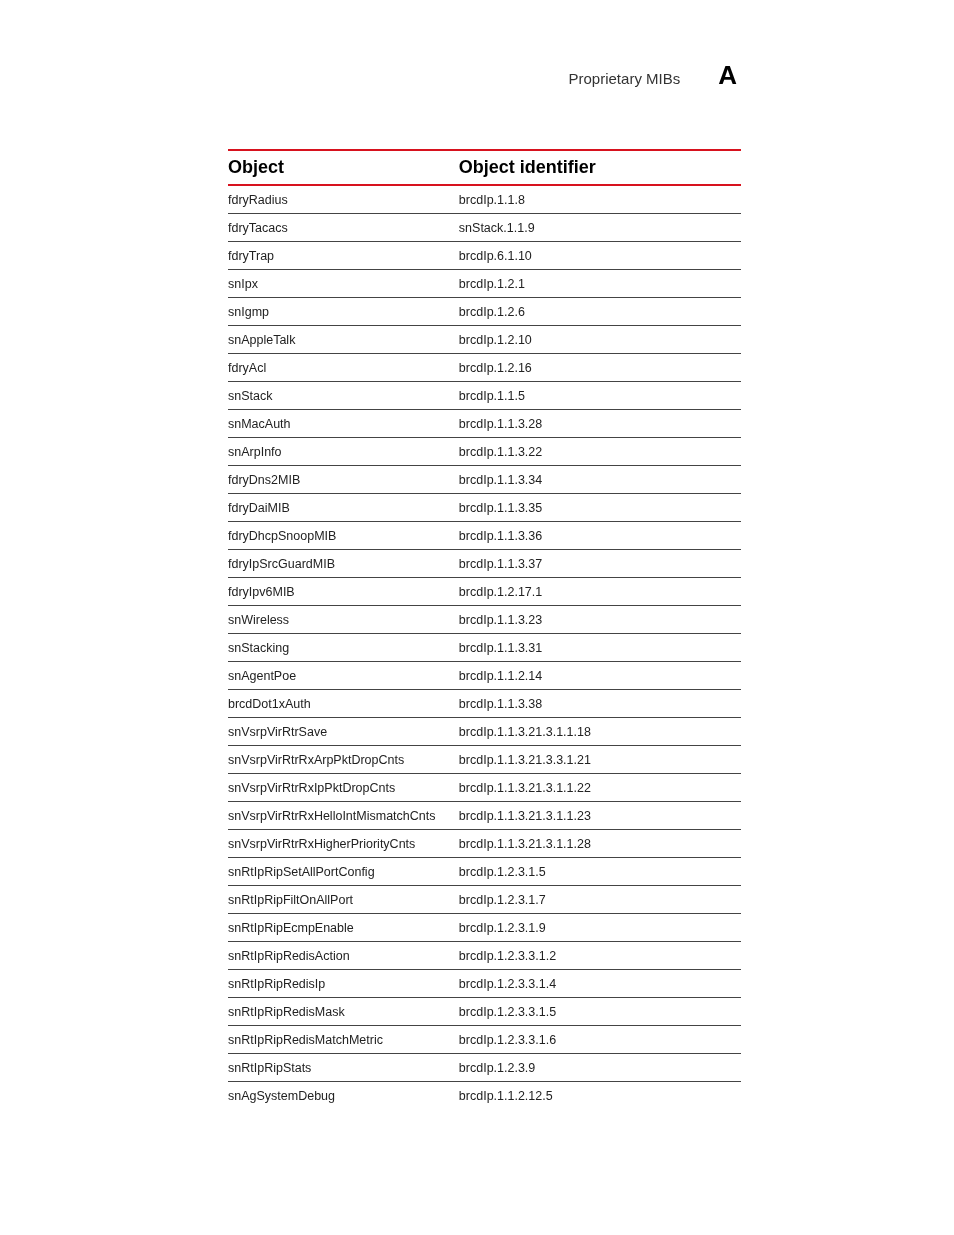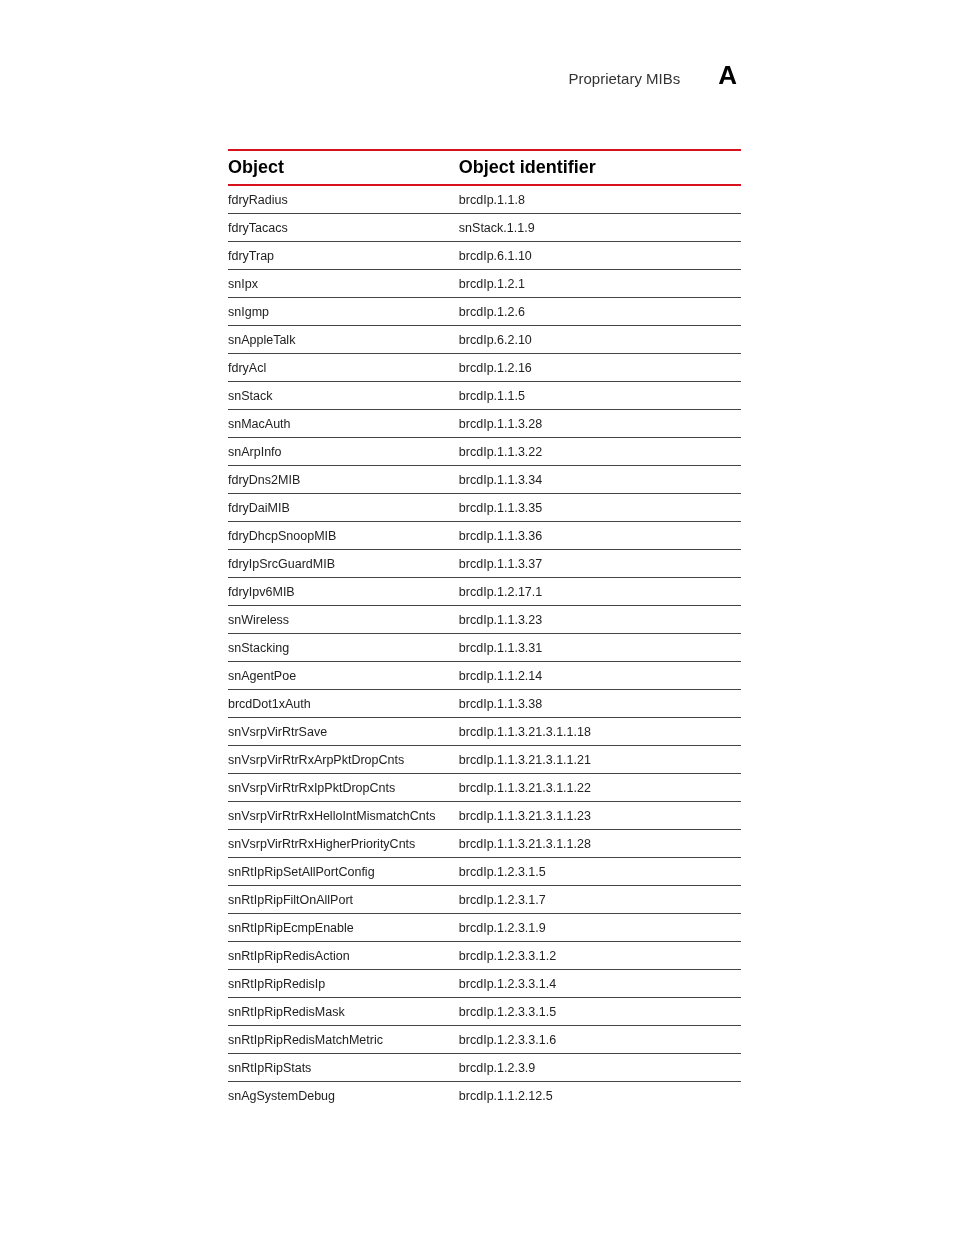--- a/index.html
+++ b/index.html
@@ -105,21 +105,21 @@
         <tr>
           <td>snIpx</td>
           <td>brcdIp.1.2.1</td>
         </tr>
         <tr>
           <td>snIgmp</td>
           <td>brcdIp.1.2.6</td>
         </tr>
         <tr>
           <td>snAppleTalk</td>
-          <td>brcdIp.6.2.10</td>
+          <td>brcdIp.1.2.10</td>
         </tr>
         <tr>
           <td>fdryAcl</td>
           <td>brcdIp.1.2.16</td>
         </tr>
         <tr>
           <td>snStack</td>
           <td>brcdIp.1.1.5</td>
         </tr>
         <tr>
@@ -165,21 +165,21 @@
         <tr>
           <td>brcdDot1xAuth</td>
           <td>brcdIp.1.1.3.38</td>
         </tr>
         <tr>
           <td>snVsrpVirRtrSave</td>
           <td>brcdIp.1.1.3.21.3.1.1.18</td>
         </tr>
         <tr>
           <td>snVsrpVirRtrRxArpPktDropCnts</td>
-          <td>brcdIp.1.1.3.21.3.1.1.21</td>
+          <td>brcdIp.1.1.3.21.3.3.1.21</td>
         </tr>
         <tr>
           <td>snVsrpVirRtrRxIpPktDropCnts</td>
           <td>brcdIp.1.1.3.21.3.1.1.22</td>
         </tr>
         <tr>
           <td>snVsrpVirRtrRxHelloIntMismatchCnts</td>
           <td>brcdIp.1.1.3.21.3.1.1.23</td>
         </tr>
         <tr>

